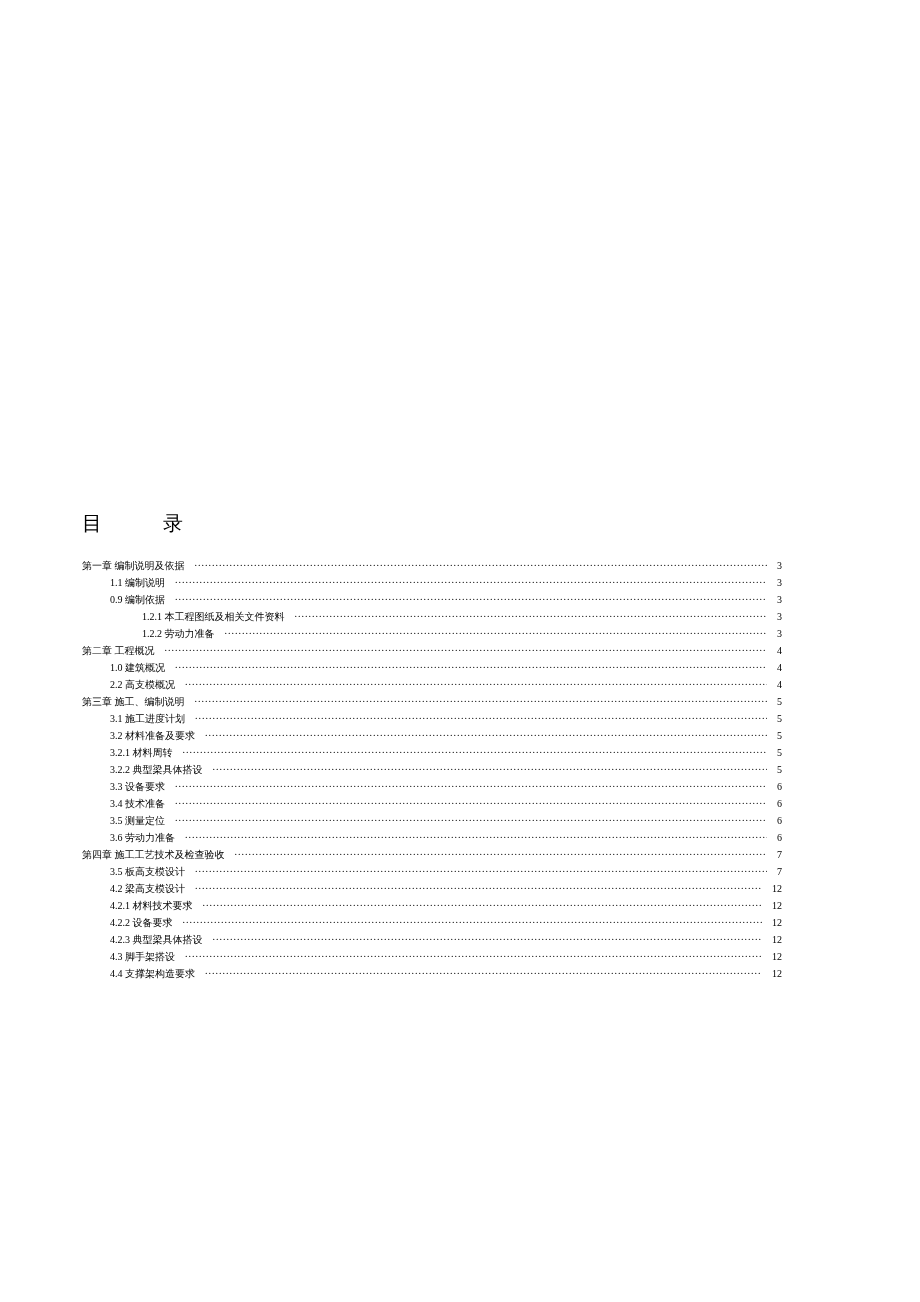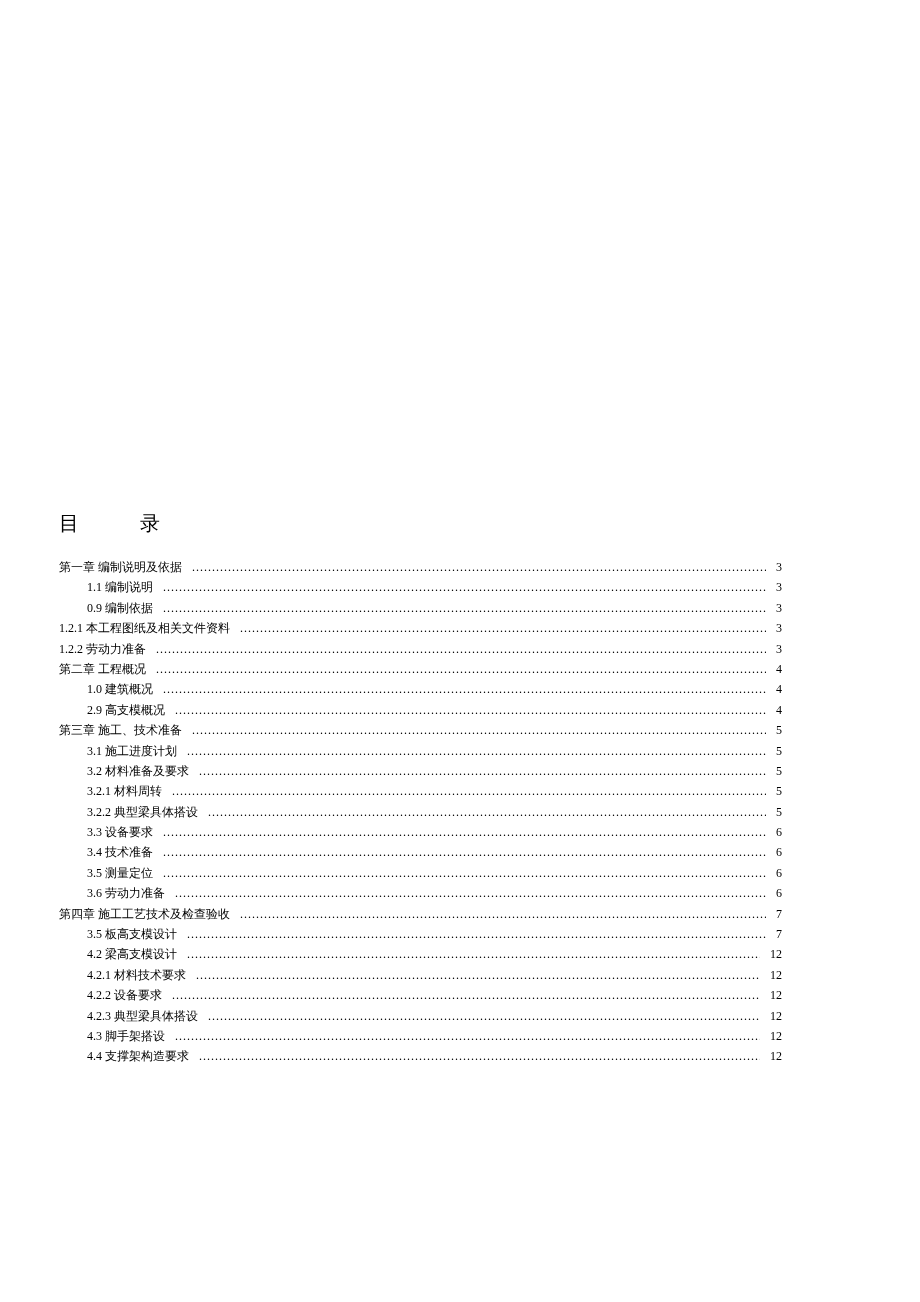--- a/index.html
+++ b/index.html
@@ -5,40 +5,40 @@
   body {
     margin: 0;
     padding: 0;
     background: #ffffff;
     font-family: "SimSun", "宋体", serif;
     width: 920px;
     height: 1302px;
     box-sizing: border-box;
   }
   .page {
-    padding: 510px 138px 0 59px;
+    padding: 510px 138px 0 82px;
   }
   .title {
     font-size: 20px;
     letter-spacing: 28px;
     margin-bottom: 20px;
     color: #000;
   }
   .toc-line {
     display: flex;
-    align-items: flex-end;
-    font-size: 12px;
+    align-items: center;
+    font-size: 10px;
     color: #000;
     line-height: 1.7;
     white-space: nowrap;
     gap: 8px;
   }
   .lvl0 { margin-left: 0; }
   .lvl1 { margin-left: 28px; }
-  .lvl2 { }
+  .lvl2 { margin-left: 60px; }
   .toc-text {
     flex: 0 0 auto;
   }
   .toc-leader {
     flex: 1 1 auto;
     overflow: hidden;
     position: relative;
     height: 1em;
     margin: 0 2px;
   }
@@ -89,26 +89,26 @@
         <span class="toc-text">第二章 工程概况</span>
         <span class="toc-leader"></span>
         <span class="toc-page">4</span>
       </div>
       <div class="toc-line lvl1">
         <span class="toc-text">1.0 建筑概况</span>
         <span class="toc-leader"></span>
         <span class="toc-page">4</span>
       </div>
       <div class="toc-line lvl1">
-        <span class="toc-text">2.9 高支模概况</span>
+        <span class="toc-text">2.2 高支模概况</span>
         <span class="toc-leader"></span>
         <span class="toc-page">4</span>
       </div>
       <div class="toc-line lvl0">
-        <span class="toc-text">第三章 施工、技术准备</span>
+        <span class="toc-text">第三章 施工、编制说明</span>
         <span class="toc-leader"></span>
         <span class="toc-page">5</span>
       </div>
       <div class="toc-line lvl1">
         <span class="toc-text">3.1 施工进度计划</span>
         <span class="toc-leader"></span>
         <span class="toc-page">5</span>
       </div>
       <div class="toc-line lvl1">
         <span class="toc-text">3.2 材料准备及要求</span>

